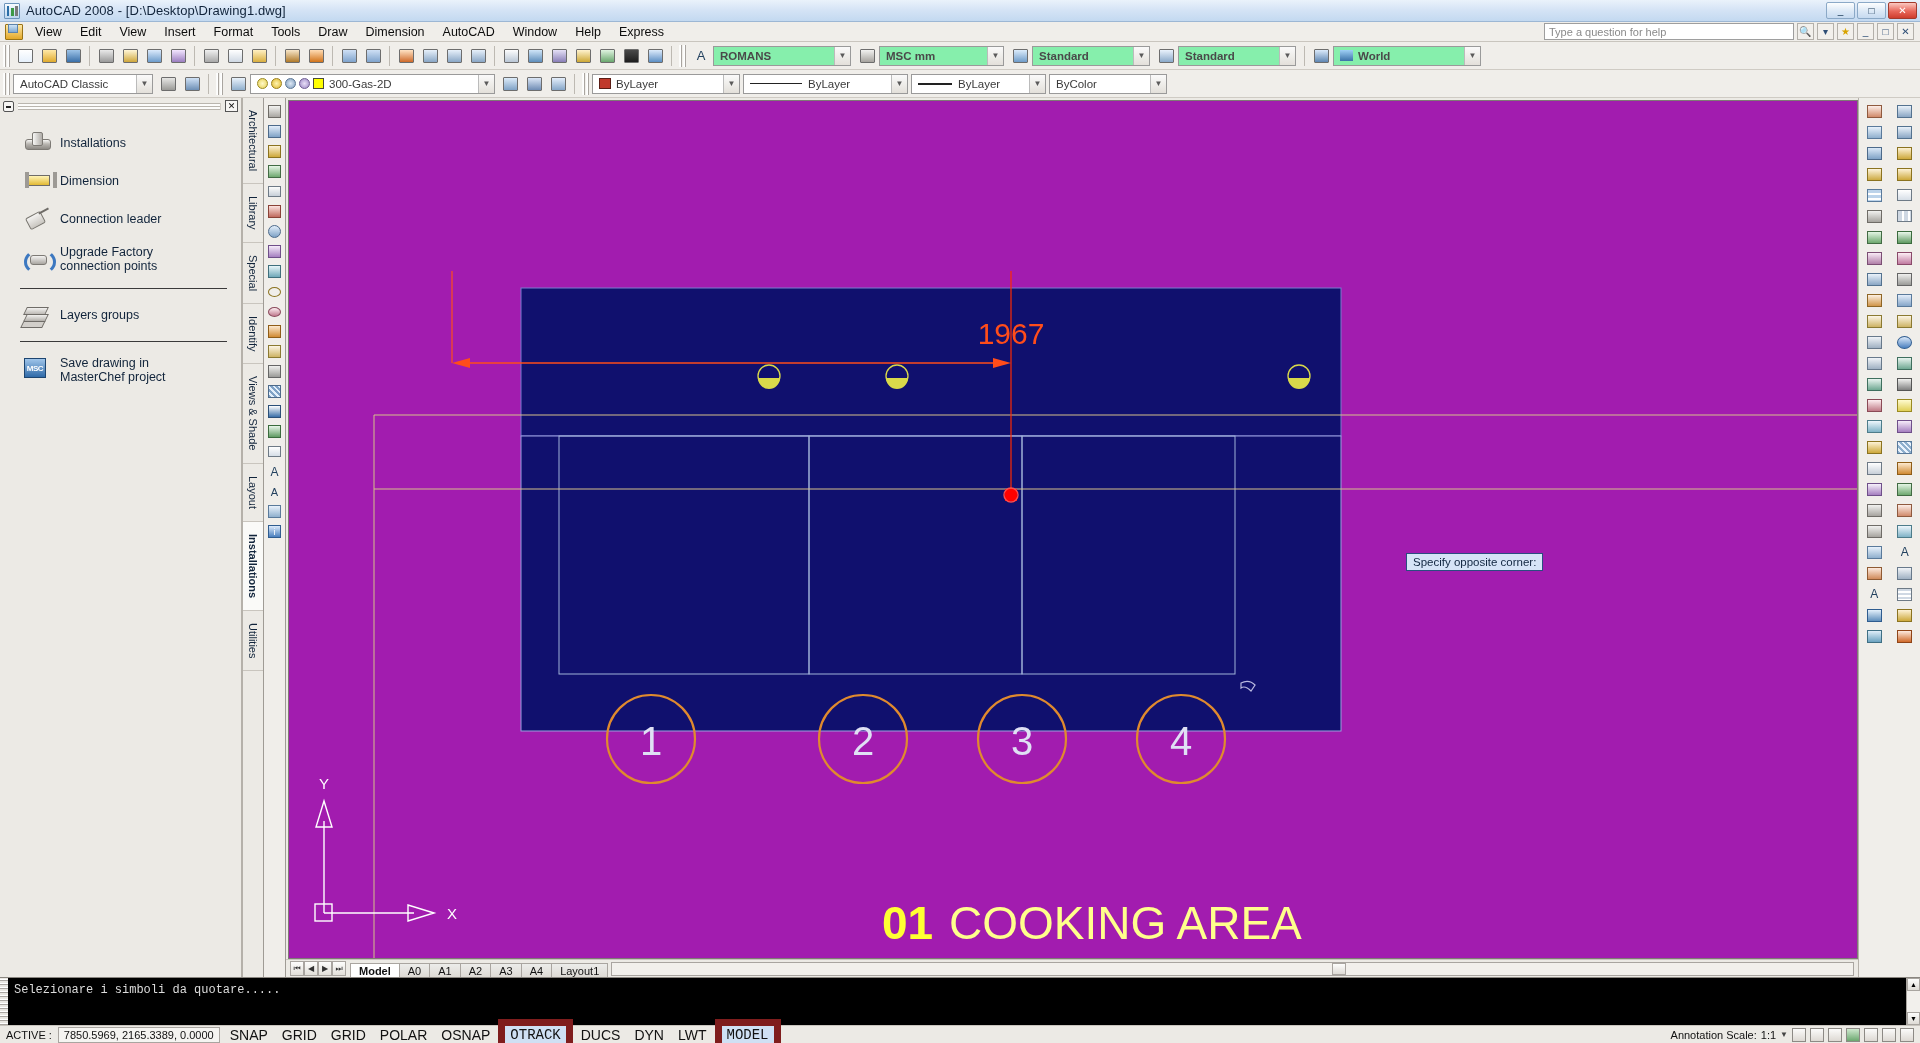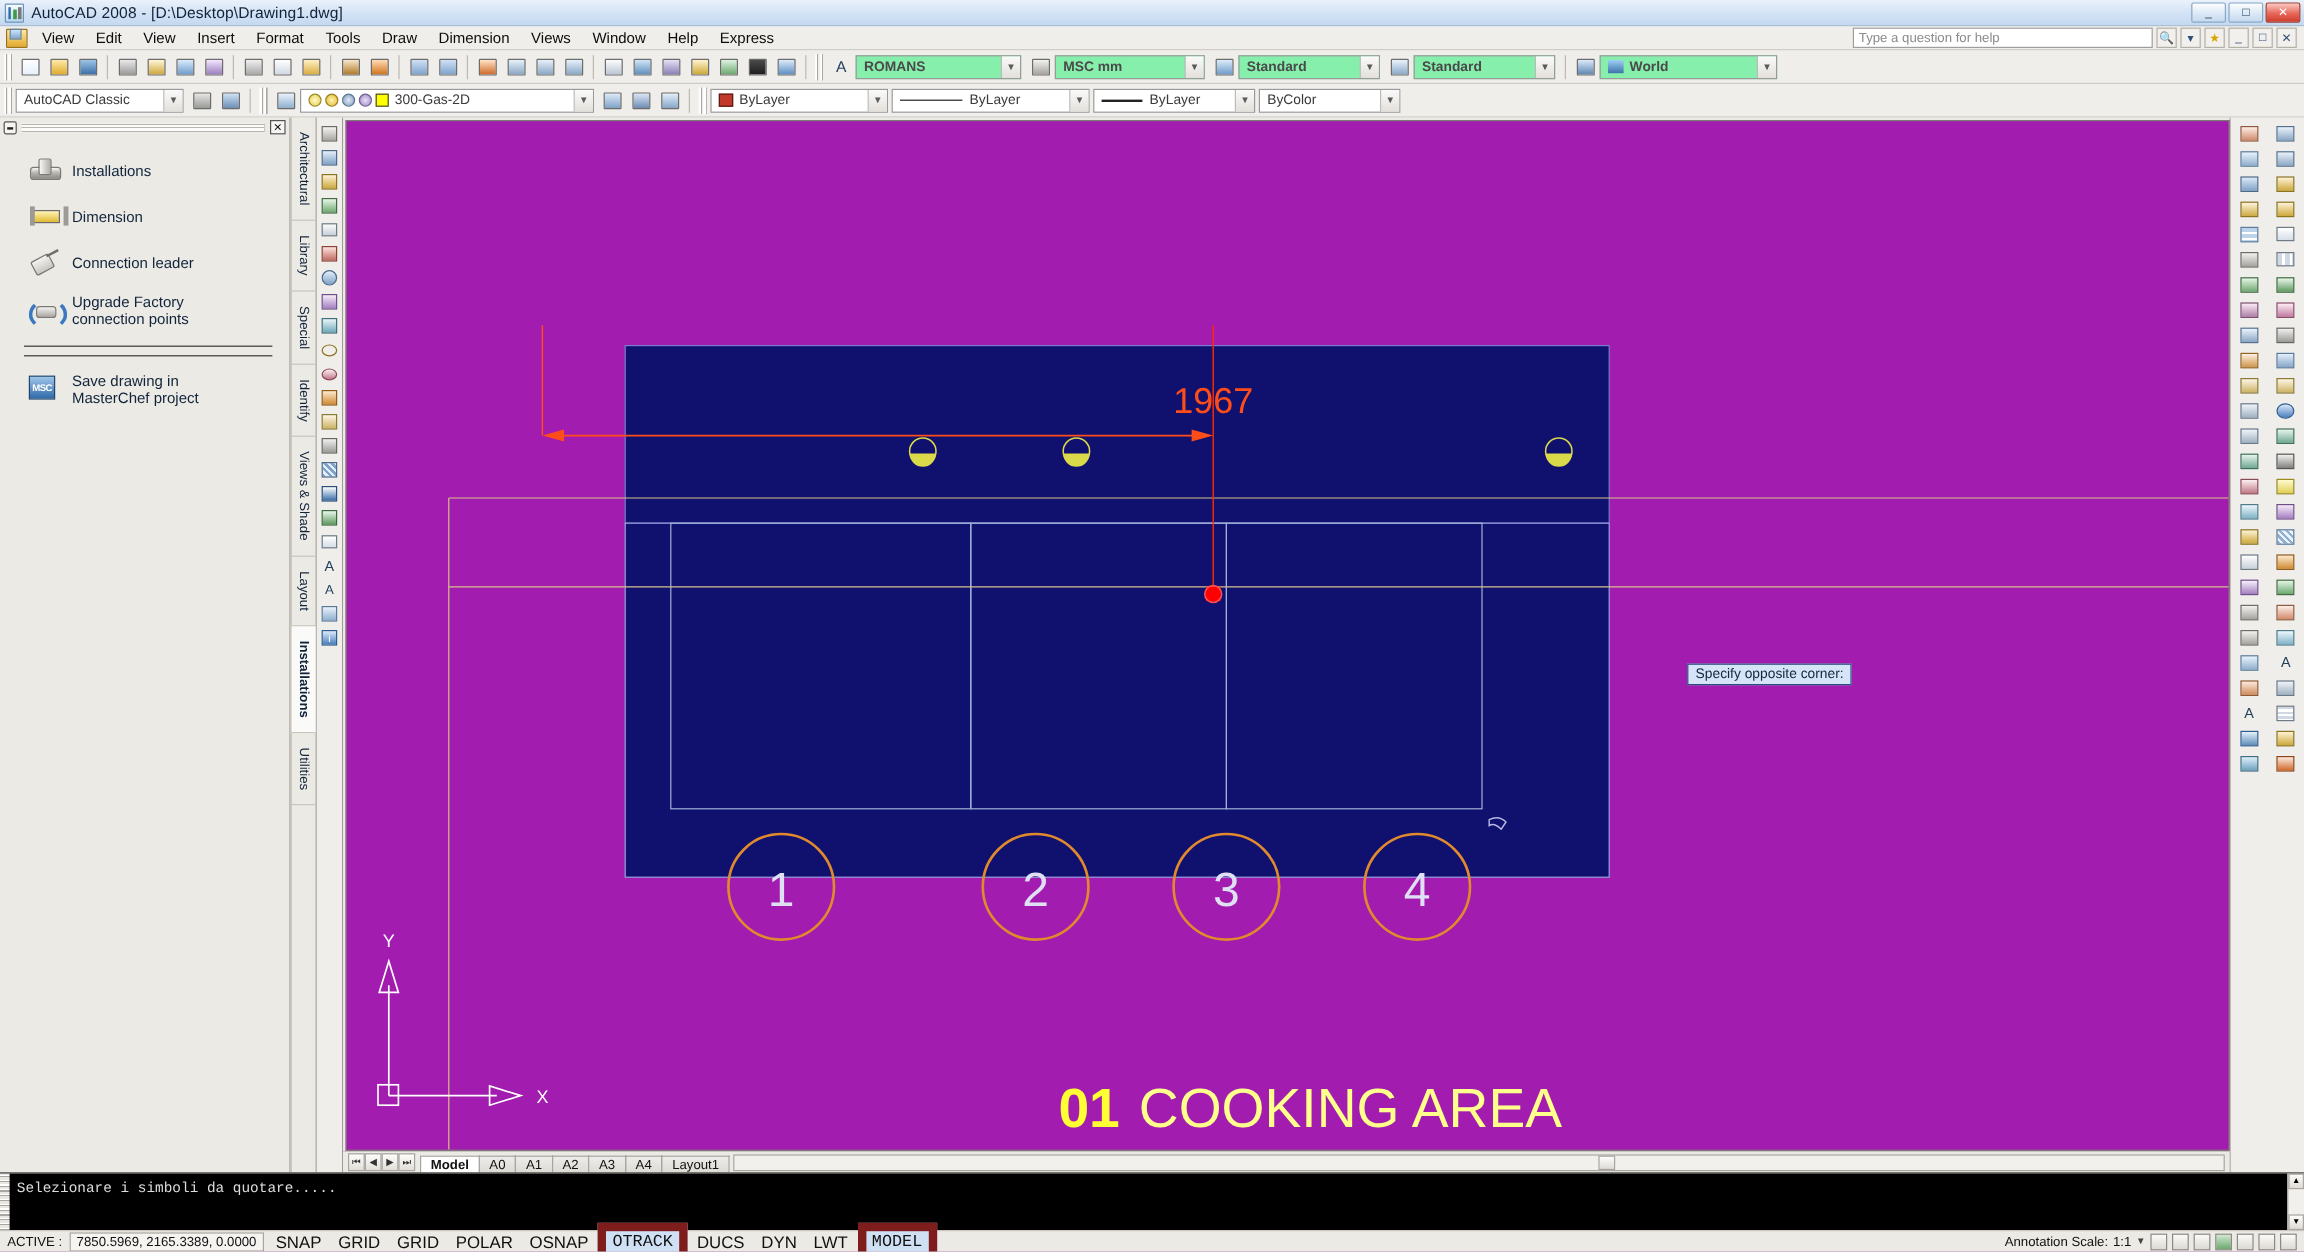--- a/index.html
+++ b/index.html
@@ -202,21 +202,21 @@
   <div class="menubar">
     <div class="menu-ico"></div>
     <a>View</a>
     <a>Edit</a>
     <a>View</a>
     <a>Insert</a>
     <a>Format</a>
     <a>Tools</a>
     <a>Draw</a>
     <a>Dimension</a>
-    <a>Views</a>
+    <a>AutoCAD</a>
     <a>Window</a>
     <a>Help</a>
     <a>Express</a>
     <div class="menu-help">
       <div class="help-box" placeholder="Type a question for help">Type a question for help</div>
       <div class="mini-btn">
           <i>🔍</i>
         </div>
       <div class="mini-btn">
           <i>▾</i>
@@ -448,20 +448,24 @@
           <span class="lbl">Connection leader</span>
         </div>
 
         <div class="ld-item">
           <span class="ld-icon ico-upg"></span>
           <span class="lbl">Upgrade Factory connection points</span>
         </div>
 
         <div class="ld-div"></div>
 
+        <div class="ld-item">
+          <span class="ld-icon ico-layers"></span>
+          <span class="lbl">Layers groups</span>
+        </div>
 
         <div class="ld-div"></div>
 
         <div class="ld-item">
           <span class="ld-icon">
             <span class="ico-msc">MSC</span>
           </span>
           <span class="lbl">Save drawing in MasterChef project</span>
         </div>
 

